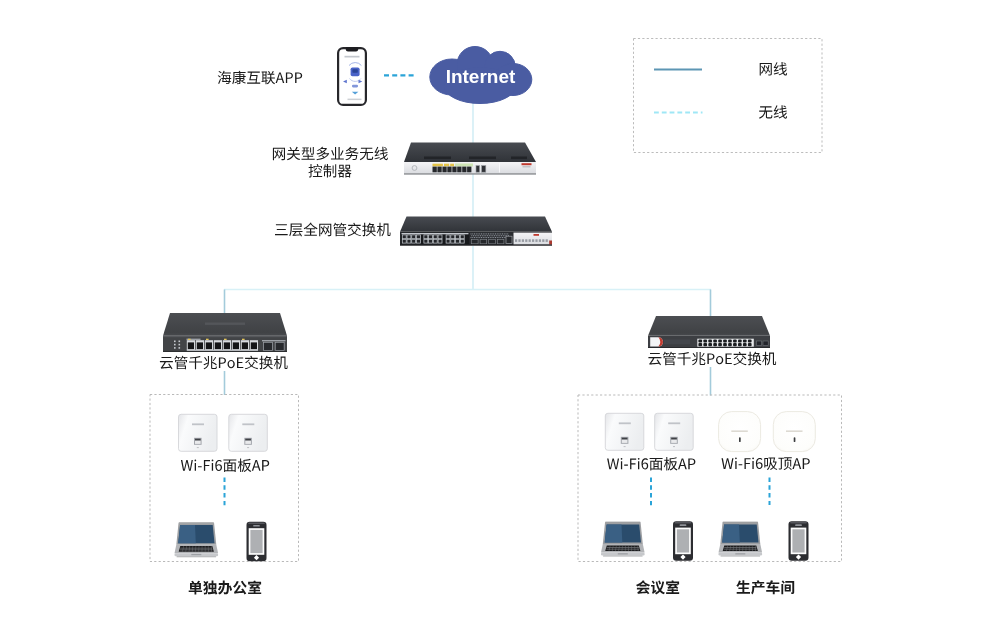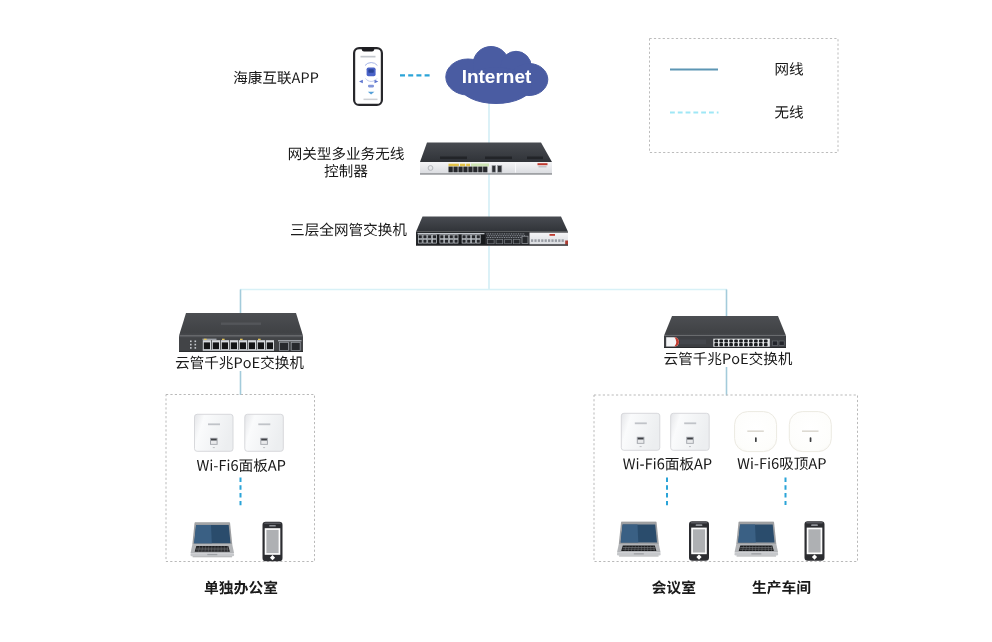--- a/index.html
+++ b/index.html
@@ -1,16 +1,16 @@
 <!DOCTYPE html>
 <html><head>
 <meta charset="utf-8">
 <style>
 html,body{margin:0;padding:0;background:#ffffff;}
-#stage{position:relative;width:889px;height:642px;overflow:hidden;margin-left:16px;}
+#stage{position:relative;width:889px;height:642px;overflow:hidden;}
 </style>
 </head>
 <body>
 <div id="stage">
 <svg width="992" height="642" viewBox="0 0 992 642">
 <g fill="none">
 <path d="M473 103.5V143" stroke="#d3eef5" stroke-width="1.6"></path>
 <path d="M473 174V217" stroke="#d3eef5" stroke-width="1.6"></path>
 <path d="M473 246V289.5" stroke="#d3eef5" stroke-width="1.6"></path>
 <path d="M224 289.5H711" stroke="#d8f1f7" stroke-width="1.5"></path>

